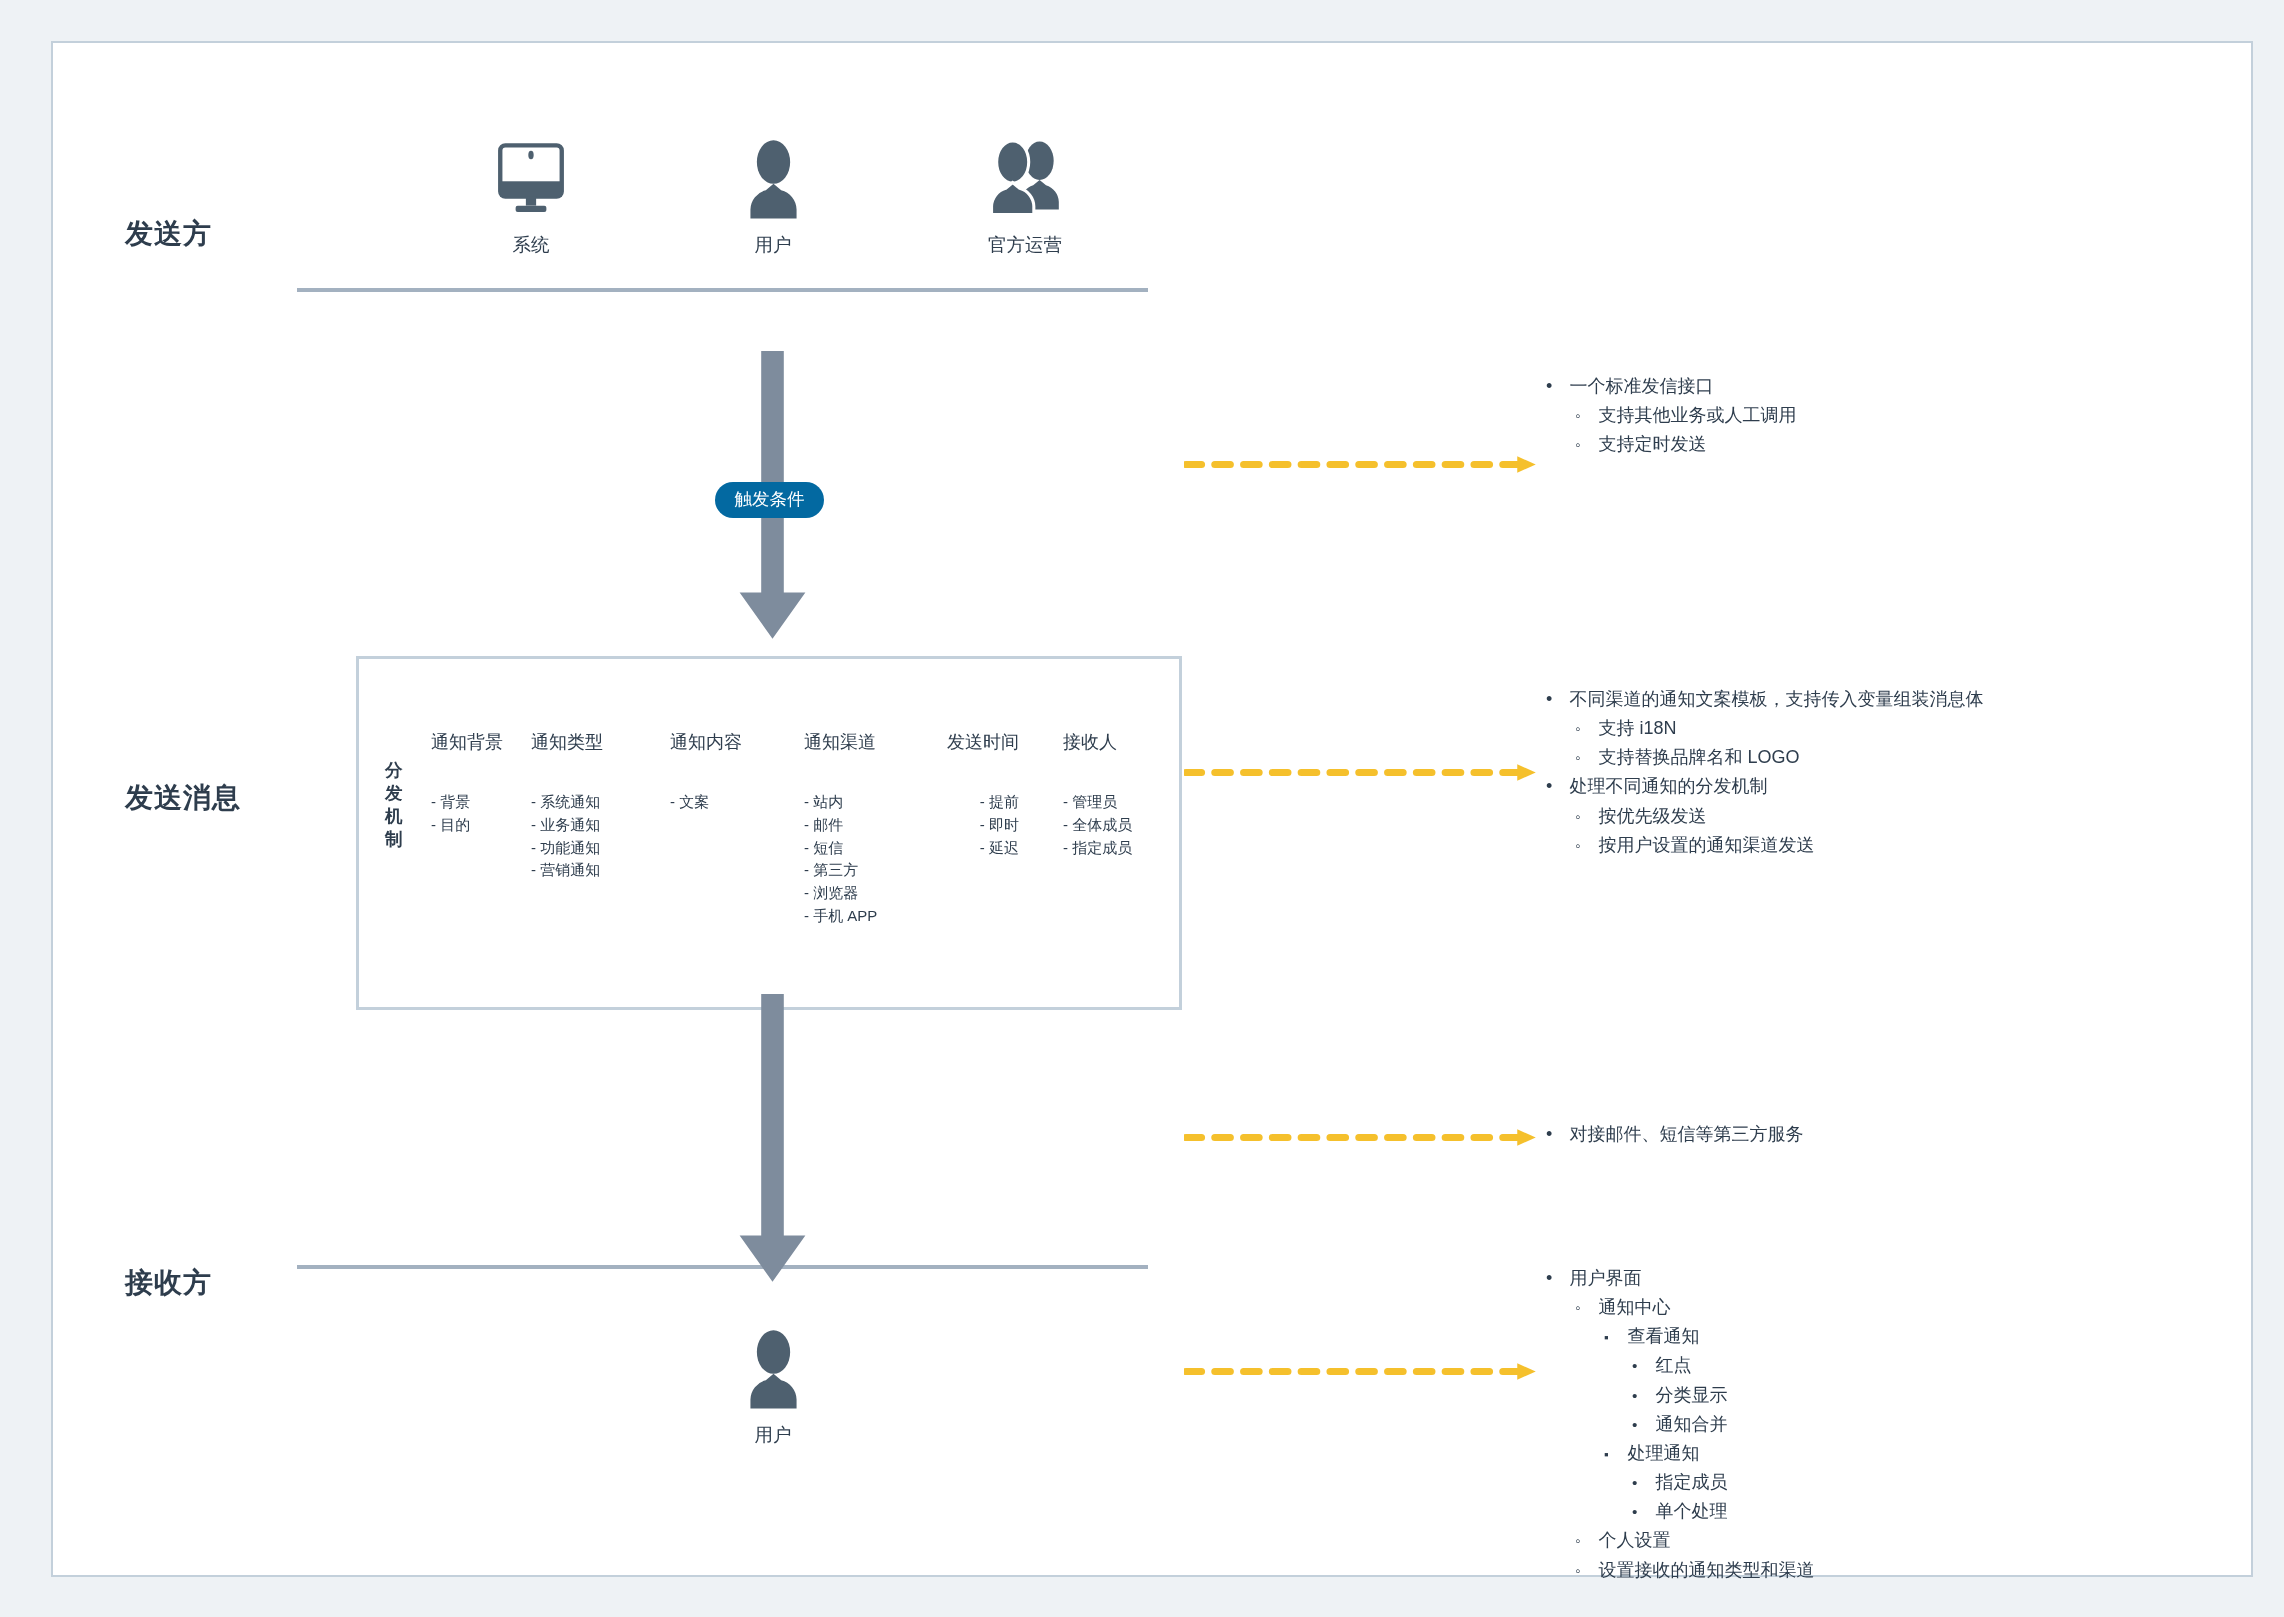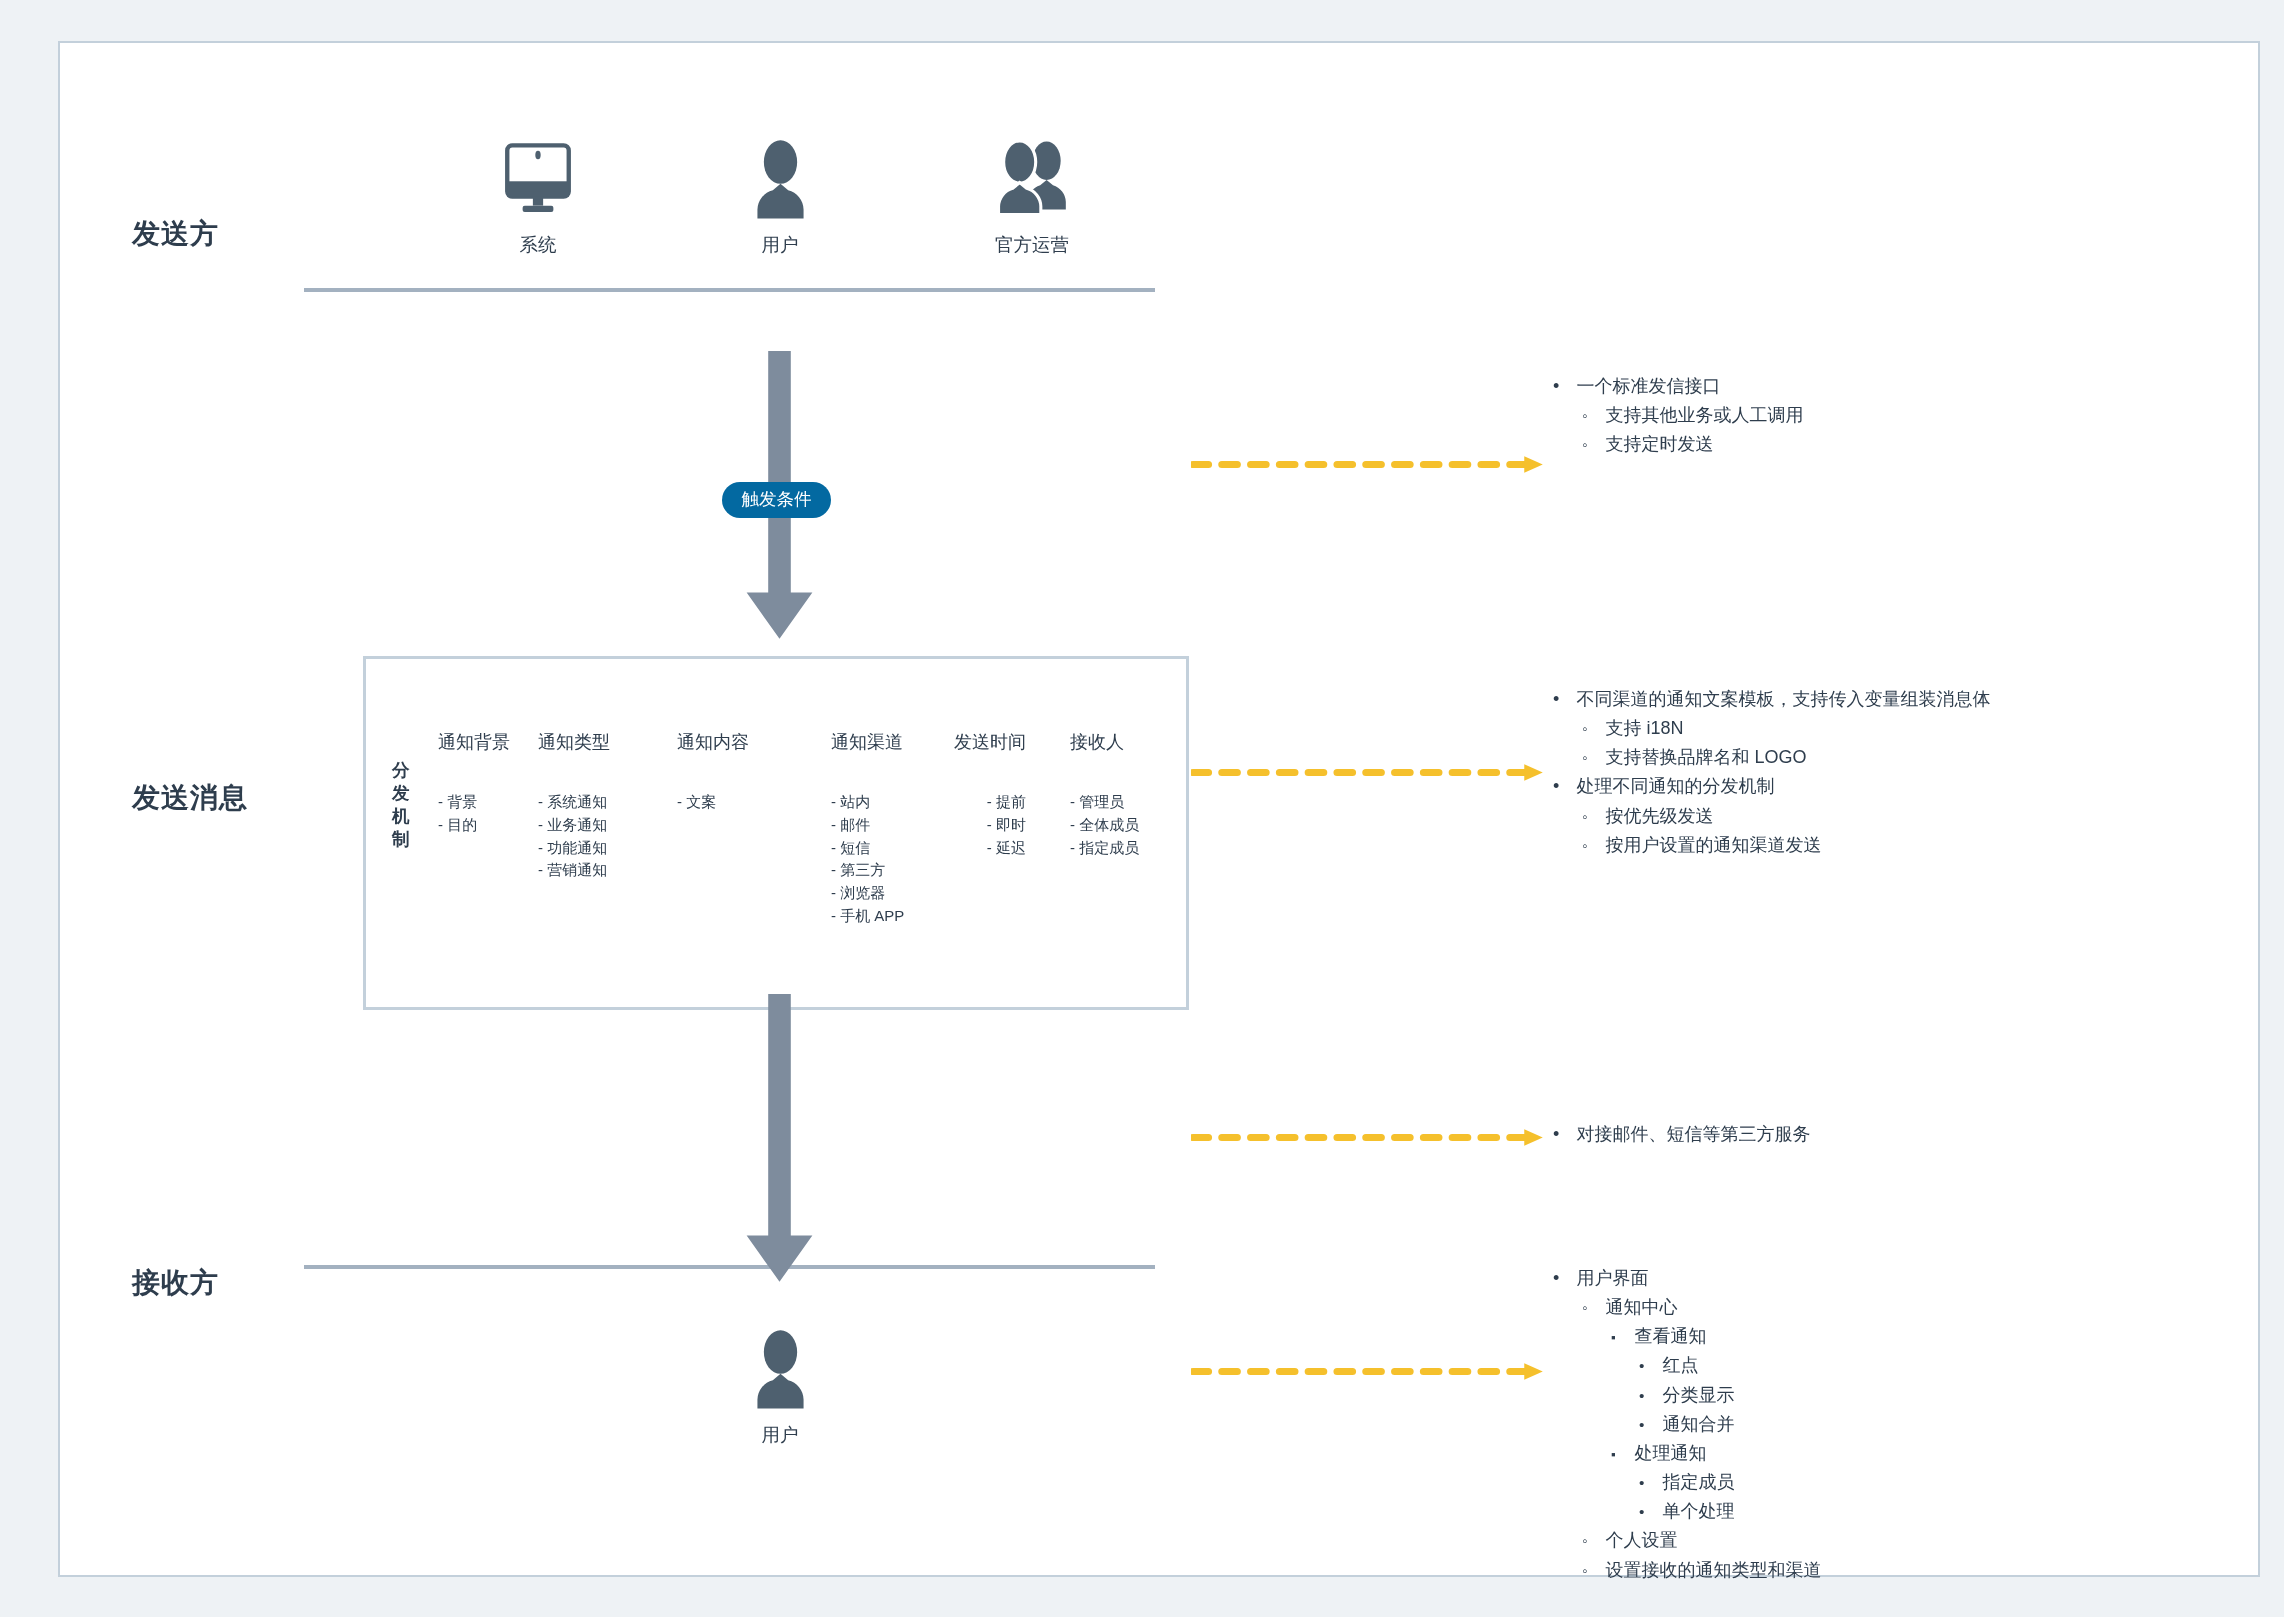--- a/index.html
+++ b/index.html
@@ -12,21 +12,21 @@
   }
   #canvas {
     position: relative;
     width: 2284px;
     height: 1618px;
     background: #eef2f5;
     overflow: hidden;
   }
   #sheet {
     position: absolute;
-    left: 58px;
+    left: 51px;
     top: 41px;
     width: 2202px;
     height: 1536px;
     background: #ffffff;
     border: 2.6px solid #c3d0db;
     box-sizing: border-box;
   }
 
   
   .stage-label {
@@ -224,21 +224,21 @@
       <div class="col-item">- 业务通知</div>
       <div class="col-item">- 功能通知</div>
       <div class="col-item">- 营销通知</div>
     </div>
 
     <div class="mech-col" style="left:617px; top:687px;">
       <div class="col-title">通知内容</div>
       <div class="col-item">- 文案</div>
     </div>
 
-    <div class="mech-col" style="left:751px; top:687px;margin-left:20px;">
+    <div class="mech-col" style="left:751px; top:687px;">
       <div class="col-title">通知渠道</div>
       <div class="col-item">- 站内</div>
       <div class="col-item">- 邮件</div>
       <div class="col-item">- 短信</div>
       <div class="col-item">- 第三方</div>
       <div class="col-item">- 浏览器</div>
       <div class="col-item">- 手机 APP</div>
     </div>
 
     <div class="mech-col" style="left:894px; top:687px;text-align:right;">

